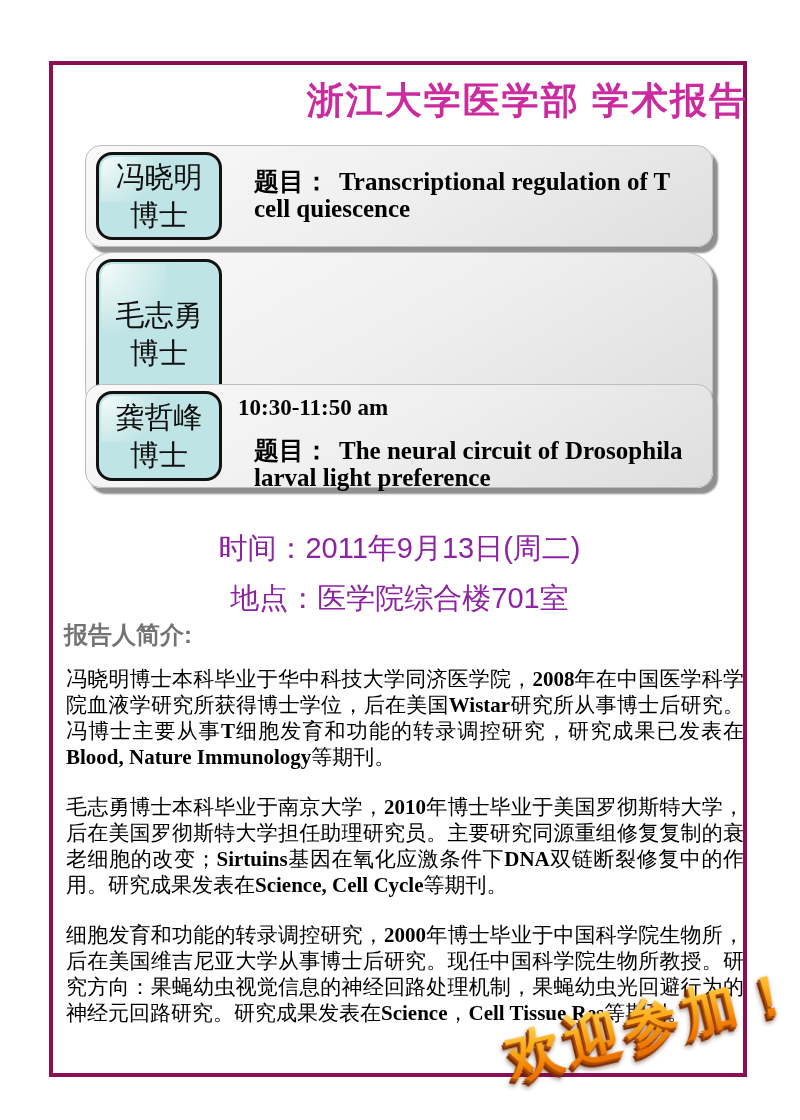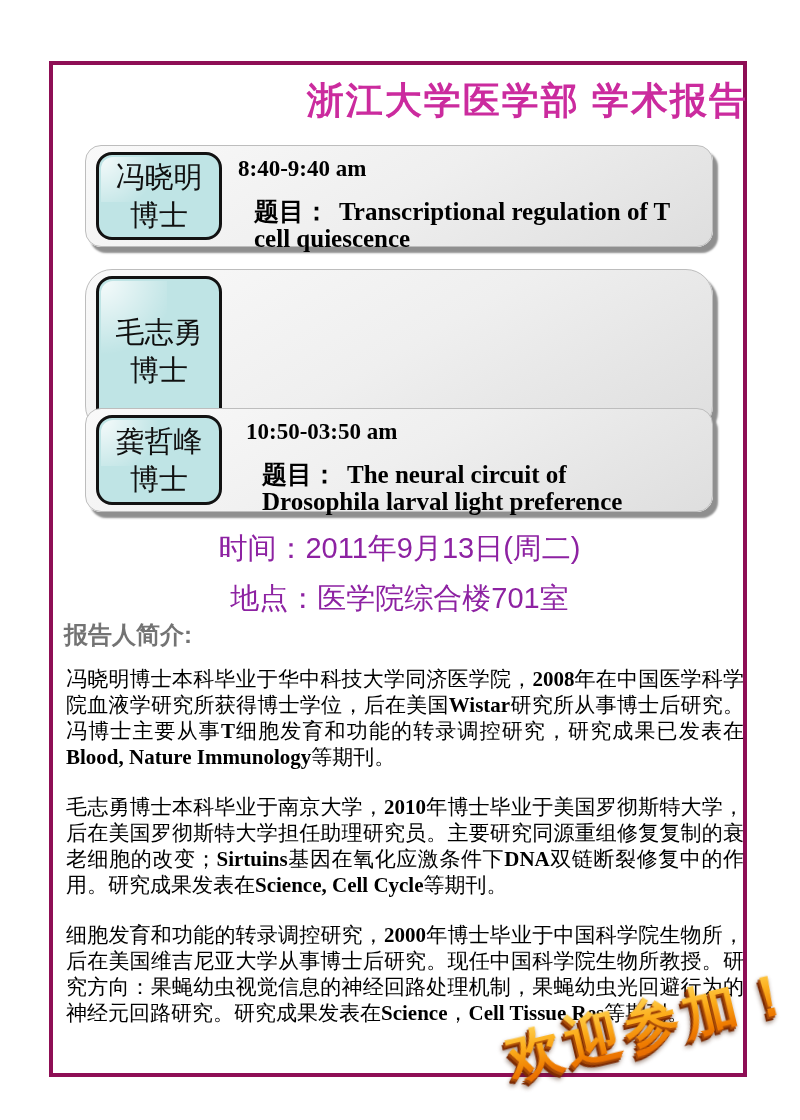--- a/index.html
+++ b/index.html
@@ -19,22 +19,22 @@
   }
   
   .card{
     position:absolute;left:85px;width:628px;box-sizing:border-box;
     background:linear-gradient(150deg,#f9f9f9 0%,#efefef 50%,#dedede 100%);
     border:1px solid #bdbdbd;border-radius:16px;
     box-shadow:5px 6px 2px #8f8f8f;
     display:flex;align-items:stretch;
   }
   .card1{top:145px;height:102px;}
-  .card2{top:269px;height:164px;border-radius:27px;}
-  .card3{top:408px;height:104px;gap:8px;}
+  .card2{top:252px;height:164px;border-radius:27px;}
+  .card3{top:384px;height:104px;}
   .plate{
     width:126px;flex:0 0 126px;margin:6px 0 6px 10px;
     background:#bfe4e5;border:3px solid #121212;border-radius:16px;
     display:flex;flex-direction:column;justify-content:center;align-items:center;
     position:relative;overflow:hidden;box-sizing:border-box;
   }
   .plate::before{
     content:"";position:absolute;left:2px;top:2px;width:55%;height:55%;
     background:radial-gradient(circle at 0 0, rgba(255,255,255,0.85), rgba(255,255,255,0) 72%);
     border-top-left-radius:12px;pointer-events:none;
@@ -88,39 +88,38 @@
 <div class="frame"></div>
 
 <div class="page-title">浙江大学医学部 学术报告</div>
 
 <div class="card card1">
   <div class="plate">
     <div class="nm">冯晓明</div>
     <div class="nm">博士</div>
   </div>
   <div class="card-body">
-    <p class="time">8:40-9:40 am</p>
     <p class="topic"><span class="label">题目：</span><span class="en">Transcriptional regulation of T cell quiescence</span></p>
   </div>
 </div>
 
 <div class="card card2">
   <div class="plate">
     <div class="nm">毛志勇</div>
     <div class="nm">博士</div>
   </div>
 </div>
 
 <div class="card card3">
   <div class="plate">
     <div class="nm">龚哲峰</div>
     <div class="nm">博士</div>
   </div>
   <div class="card-body">
-    <p class="time">10:50-03:50 am</p>
+    <p class="time">10:30-11:50 am</p>
     <p class="topic"><span class="label">题目：</span><span class="en">The neural circuit of Drosophila larval light preference</span></p>
   </div>
 </div>
 
 <div class="meta meta-time">时间：2011年9月13日(周二)</div>
 <div class="meta meta-loc">地点：医学院综合楼701室</div>
 
 <div class="bios-heading">报告人简介:</div>
 
 <div class="bios">

